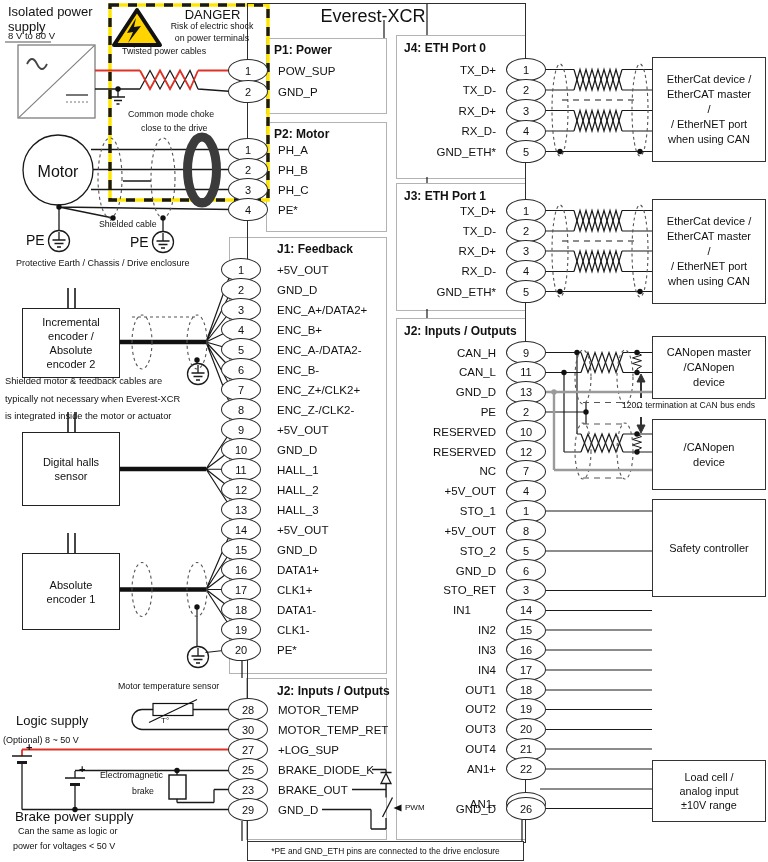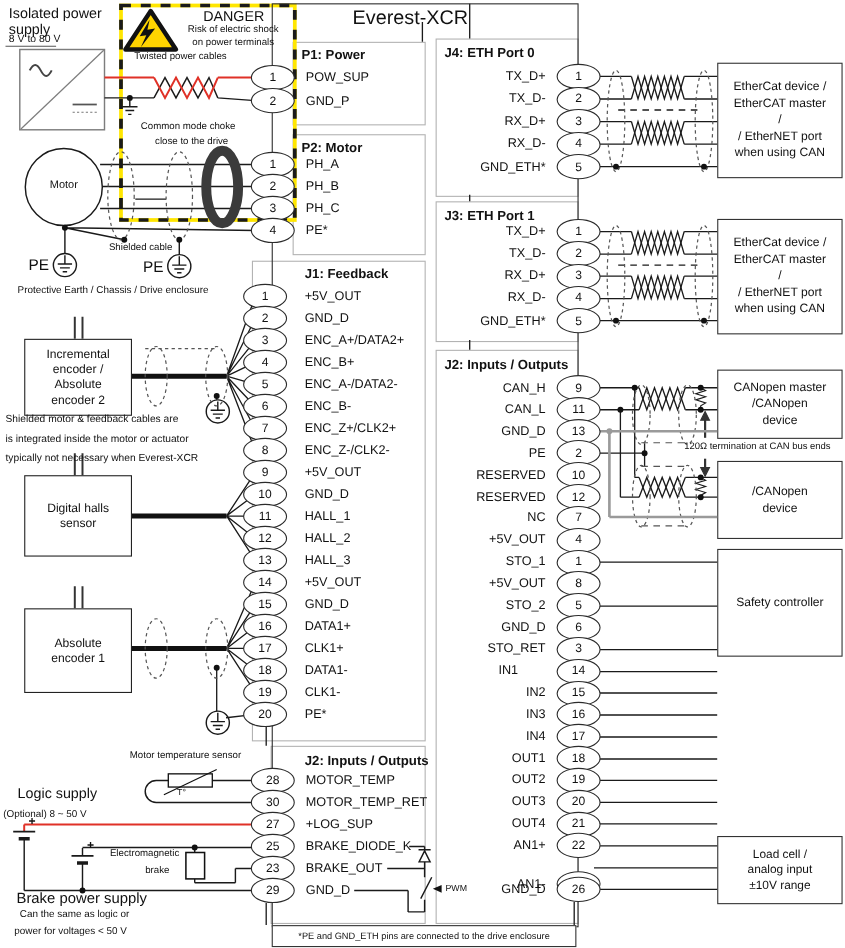--- a/index.html
+++ b/index.html
@@ -23,21 +23,21 @@
   .pingroup{position:absolute;z-index:4}
   .prow{position:absolute;left:0;height:23px;display:flex;align-items:center}
   .pin{width:40px;height:23px;border:1.3px solid #2b2b2b;border-radius:50%;background:#fff;
        display:flex;align-items:center;justify-content:center;font-size:11px;flex:none;box-sizing:border-box}
   .plabel{font-size:11.5px;margin-left:16px;white-space:nowrap}
   .ml10 .plabel{margin-left:10px}
   .rrow{width:148px;justify-content:flex-end}
   .rrow .plabel{margin:0 10px 0 0}
   
   .note{position:absolute;z-index:3;white-space:nowrap}
-  .f13{font-size:13px}.f12{font-size:10px}.f9{font-size:9px}.f88{font-size:8.8px}.f8{font-size:8px}
+  .f13{font-size:13px}.f12{font-size:16px}.f9{font-size:9px}.f88{font-size:8.8px}.f8{font-size:8px}
   .center{text-align:center}
   .footbar{position:absolute;z-index:5;left:247px;top:841px;width:277px;height:20px;background:#fff;
            border:1px solid #333;box-sizing:border-box;display:flex;align-items:center;justify-content:center;
            font-size:8.4px;white-space:nowrap}
   .shieldnote{position:absolute;z-index:3;left:5px;top:373px;font-size:9.3px;line-height:17.5px;white-space:nowrap}
 </style>
 </head>
 <body>
 
 <div class="canvas">
@@ -297,22 +297,22 @@
   <div class="note f88" style="left:141px;top:123px">close to the drive</div>
   <div class="note f12 center" style="left:23px;top:163px;width:70px">Motor</div>
   <div class="note f88" style="left:99px;top:219px">Shielded cable</div>
   <div class="note" style="left:26px;top:232px;font-size:14px">PE</div>
   <div class="note" style="left:130px;top:234px;font-size:14px">PE</div>
   <div class="note f9" style="left:16px;top:258px">Protective Earth / Chassis / Drive enclosure</div>
 
   <div class="shieldnote">
 
   <div>Shielded motor &amp; feedback cables are</div>
+      <div>typically not necessary when Everest-XCR</div>
       <div>is integrated inside the motor or actuator</div>
-      <div>typically not necessary when Everest-XCR</div>
     </div>
 
   <div class="note f88" style="left:118px;top:681px">Motor temperature sensor</div>
   <div class="note f8" style="left:161px;top:716px">T°</div>
   <div class="note f13" style="left:16px;top:713px">Logic supply</div>
   <div class="note f9" style="left:3px;top:735px">(Optional) 8  ~ 50 V</div>
   <div class="note" style="left:26px;top:741px;font-size:11px;font-weight:bold">+</div>
   <div class="note" style="left:79px;top:763px;font-size:11px;font-weight:bold">+</div>
   <div class="note f88" style="left:95px;top:770px;width:68px;text-align:right">Electromagnetic</div>
   <div class="note f88" style="left:86px;top:786px;width:68px;text-align:right">brake</div>

